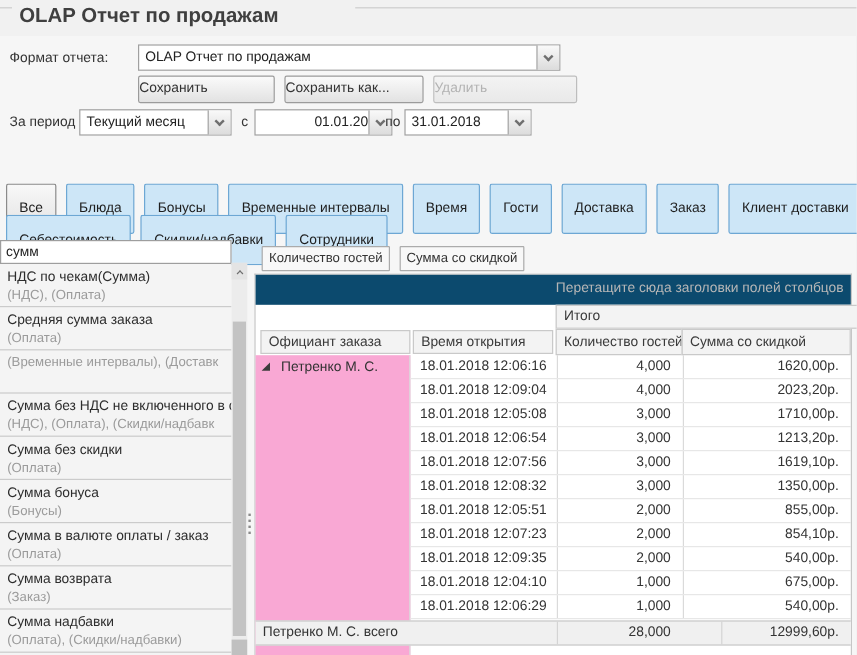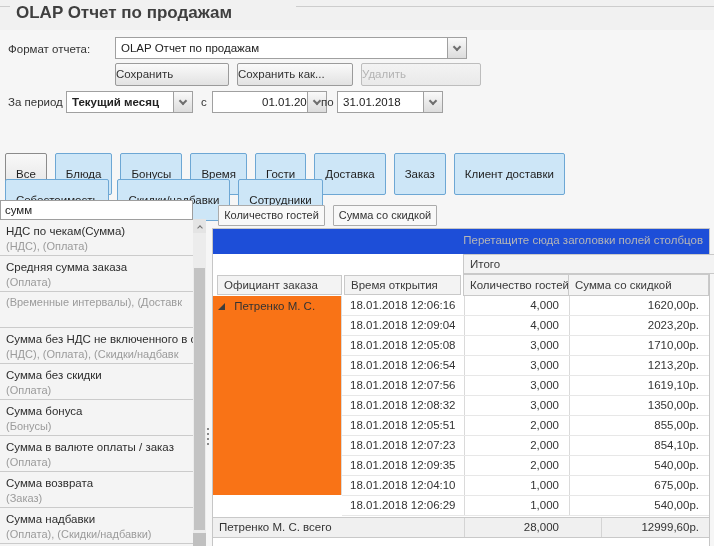--- a/index.html
+++ b/index.html
@@ -49,31 +49,31 @@
   .sb-down { bottom:0; background:#c0c0c0; height:13px; }
   .sb-thumb { position:absolute; left:1px; width:11px; top:49px; height:262px; background:#c3c3c3; }
   .split-dots { position:absolute; left:207px; top:428px; width:2px; }
   .split-dots i { display:block; width:2px; height:2px; background:#8a8a8a; margin-bottom:3px; }
   
   .field-chip { position:absolute; top:205px; height:21px; background:#f8f8f8; border:1px solid #ababab;
                 border-radius:1px; line-height:19px; padding:0 4px; color:#333; text-align:center;
                 overflow:hidden; white-space:nowrap; font-size:11px; }
   .grid-body { position:absolute; left:212px; top:228px; width:498px; height:318px;
                background:#fff; border:1px solid #c6c6c6; border-bottom:none; }
-  .drag-band { position:absolute; left:0; top:0; right:0; height:25px; background:#1d4ed8; }
+  .drag-band { position:absolute; left:0; top:0; right:0; height:25px; background:#0c4a6e; }
   .drag-hint { position:absolute; right:6px; top:5px; color:#b6b6b6; white-space:nowrap; }
   .itogo { position:absolute; left:250px; top:25px; width:288px; height:20px; background:#f3f3f3;
            border:1px solid #c9c9c9; line-height:18px; padding-left:6px; color:#3a3a3a; }
   .tri { position:absolute; width:0; height:0; border-left:4px solid transparent;
          border-right:4px solid transparent; border-top:5px solid #5a5a5a; }
   .hdr-float { position:absolute; top:46px; height:20px; background:#f3f3f3; border:1px solid #c9c9c9;
                line-height:18px; padding-left:6px; color:#3a3a3a; white-space:nowrap; overflow:hidden; }
   .hdr-cell { position:absolute; top:45px; height:22px; background:#f3f3f3; border:1px solid #c9c9c9;
               line-height:20px; padding-left:6px; color:#3a3a3a; white-space:nowrap; overflow:hidden; }
-  .group-col { position:absolute; left:0; top:67px; width:129px; height:199px; background:#f97316;
+  .group-col { position:absolute; left:0; top:67px; width:129px; height:250px; background:#f9a8d4;
                border-right:1px solid #dadada; padding:4px 0 0 5px; white-space:nowrap; overflow:hidden; }
   .exp { display:inline-block; width:0; height:0; border-bottom:7px solid #3c3c3c;
          border-left:7px solid transparent; margin-right:6px; }
   .rows { position:absolute; left:129px; top:67px; width:367px; }
   .grow { display:flex; height:20px; border-bottom:1px solid #e7e7e7; }
   .c-time { width:122px; padding-left:8px; line-height:19px; white-space:nowrap; overflow:hidden; }
   .c-g { width:105px; border-left:1px solid #dadada; text-align:right; padding-right:10px; line-height:19px; }
   .c-s { flex:1; border-left:1px solid #dadada; text-align:right; padding-right:10px; line-height:19px; }
   .total-row { position:absolute; left:0; top:288px; width:496px; height:21px; background:#f0f0f0;
                border-top:1px solid #c9c9c9; border-bottom:1px solid #c9c9c9; display:flex; }
@@ -98,21 +98,21 @@
     <span class="dd">
         <i class="chev"></i>
       </span>
   </div>
 
   <div class="btn" style="left:115px;top:63px;width:114px;">Сохранить</div>
   <div class="btn" style="left:237px;top:63px;width:116px;">Сохранить как...</div>
   <div class="btn disabled" style="left:361px;top:63px;width:120px;">Удалить</div>
 
   <div class="form-label" style="left:8px;top:96px;">За период</div>
-  <div class="combo" style="left:66px;top:91px;width:127px;font-weight:bold;">
+  <div class="combo" style="left:66px;top:91px;width:127px;">
     <span class="val">Текущий месяц</span>
     <span class="dd">
         <i class="chev"></i>
       </span>
   </div>
   <div class="form-label" style="left:201px;top:96px;">с</div>
   <div class="combo" style="left:212px;top:91px;width:115px;padding-left:44px;">
     <span class="val">01.01.2018</span>
     <span class="dd">
         <i class="chev"></i>
@@ -123,20 +123,21 @@
     <span class="val">31.01.2018</span>
     <span class="dd">
         <i class="chev"></i>
       </span>
   </div>
 
   <div class="chiprow" style="top:153px;">
     <span class="chip neutral">Все</span>
     <span class="chip">Блюда</span>
     <span class="chip">Бонусы</span>
+    <span class="chip">Временные интервалы</span>
     <span class="chip">Время</span>
     <span class="chip">Гости</span>
     <span class="chip">Доставка</span>
     <span class="chip">Заказ</span>
     <span class="chip">Клиент доставки</span>
 
   </div>
   <div class="chiprow" style="top:179px;">
     <span class="chip">Себестоимость</span>
     <span class="chip">Скидки/надбавки</span>

